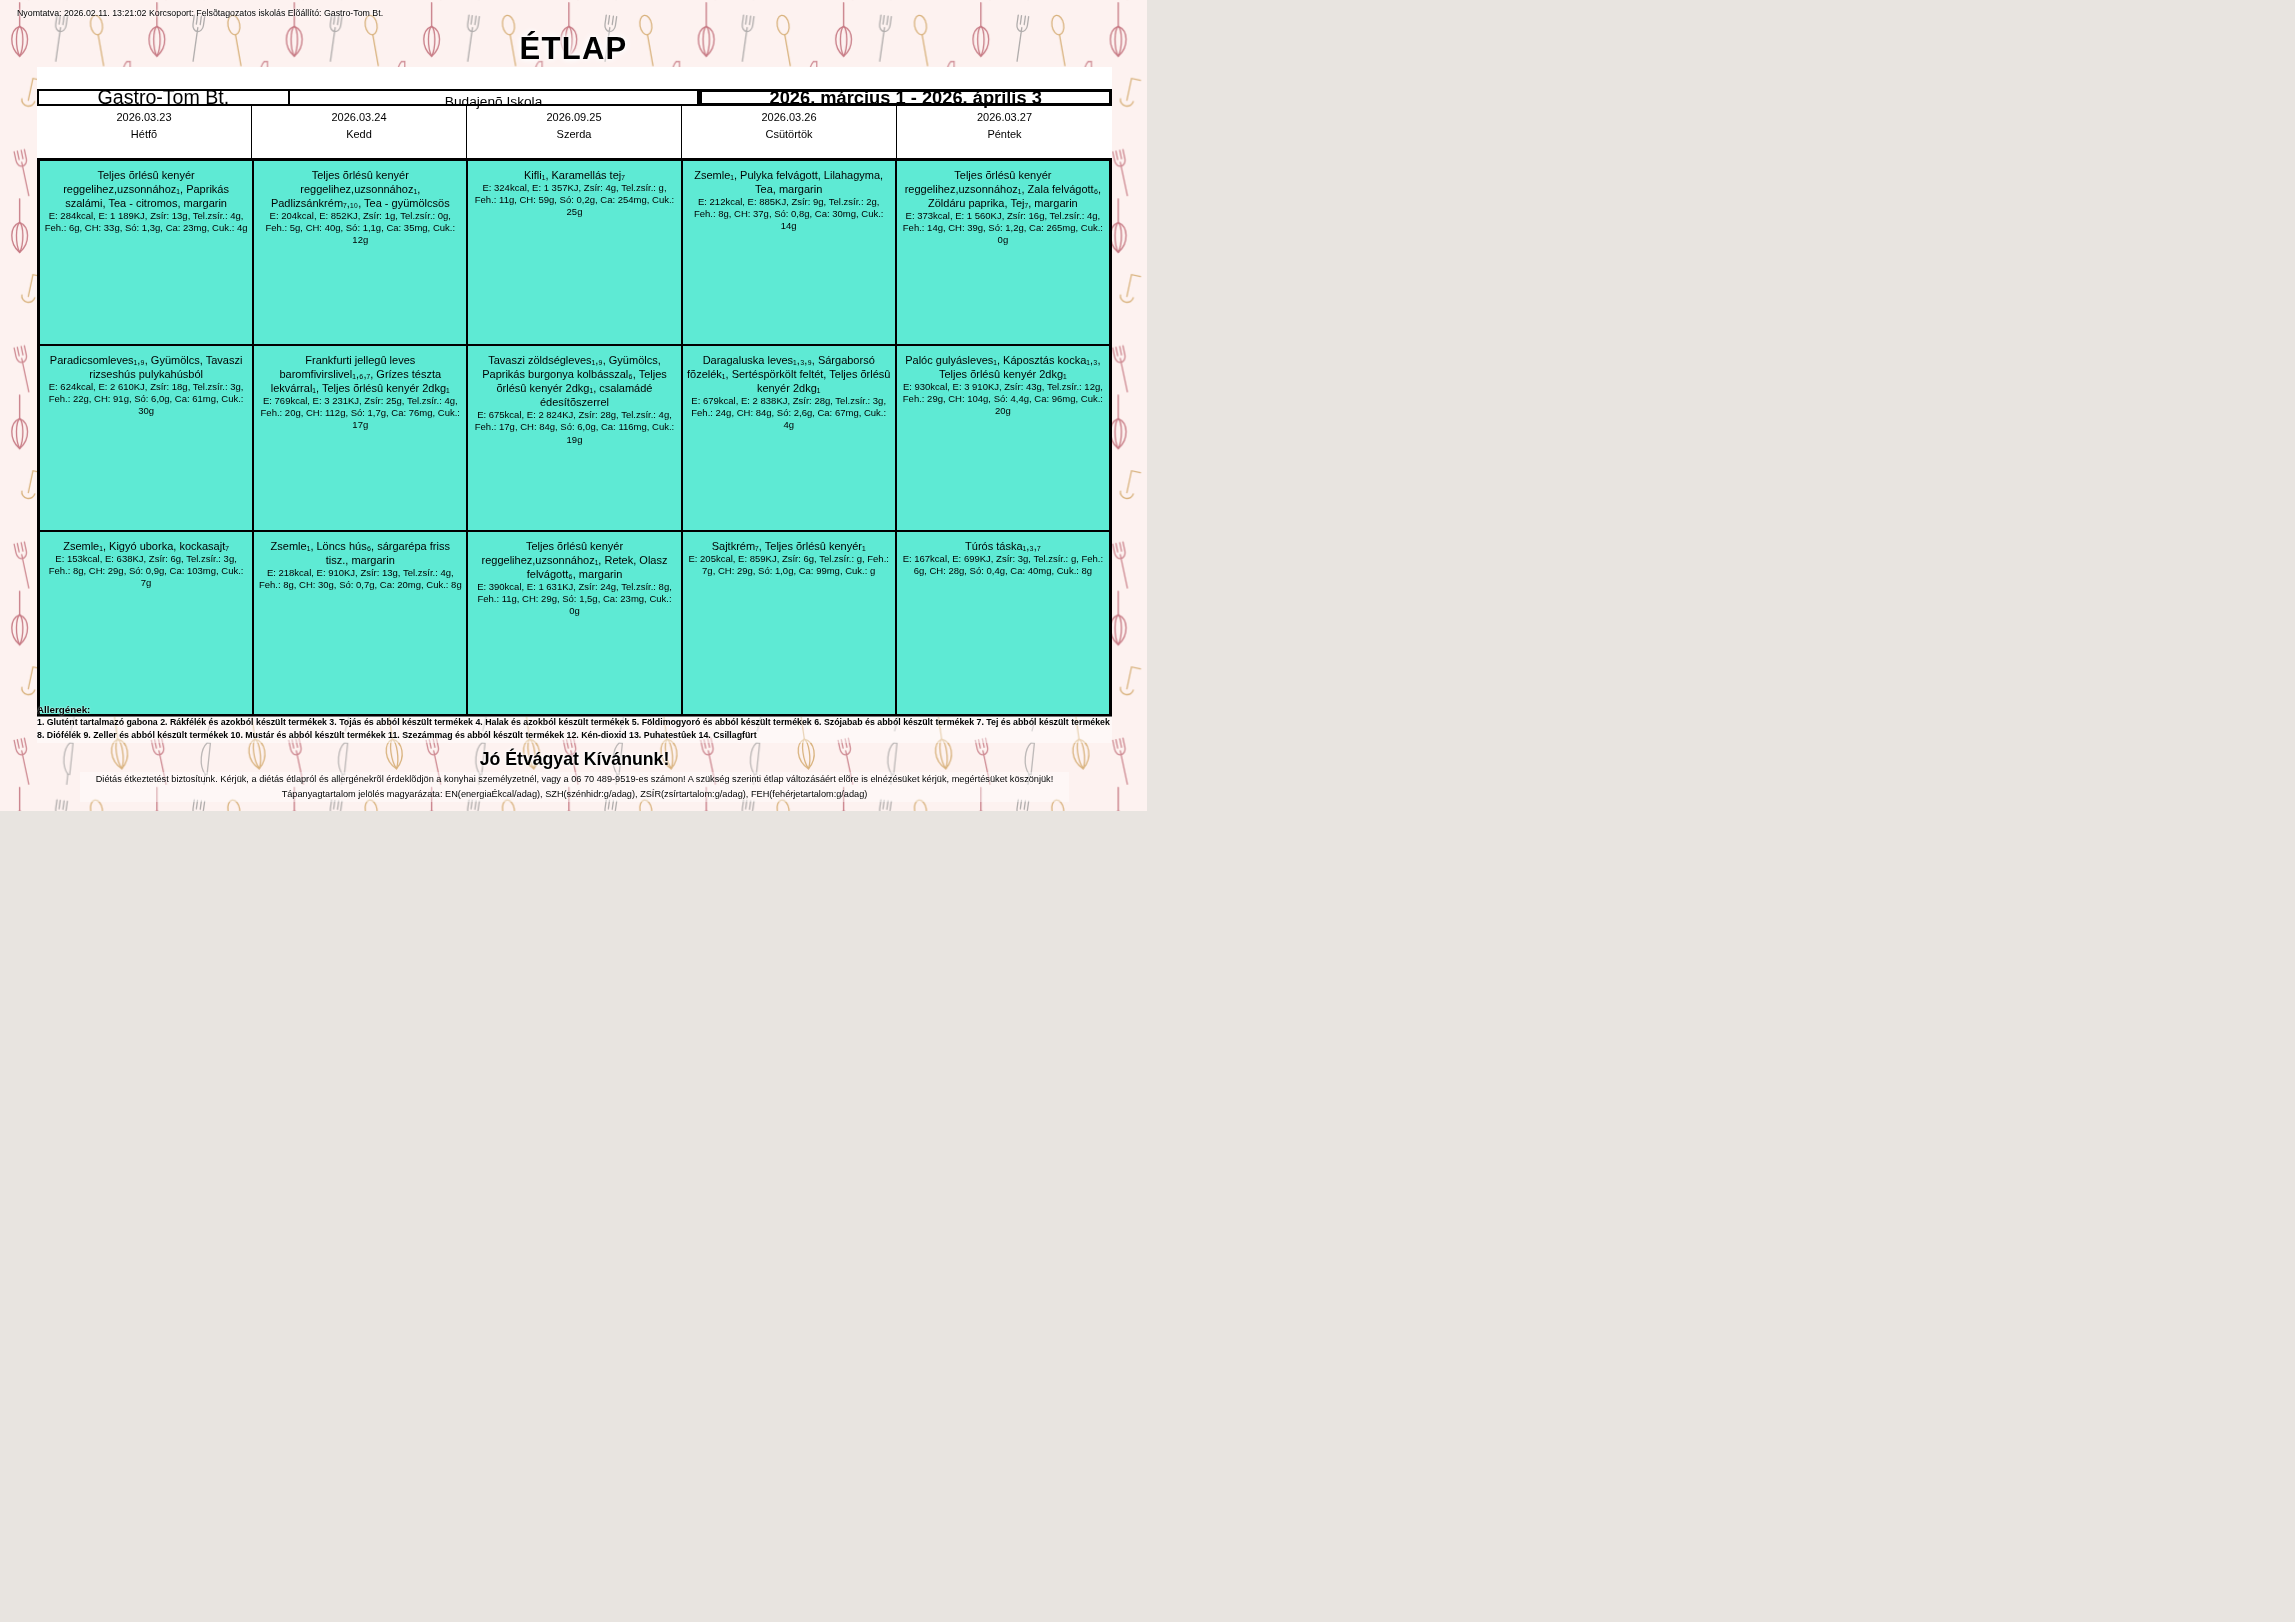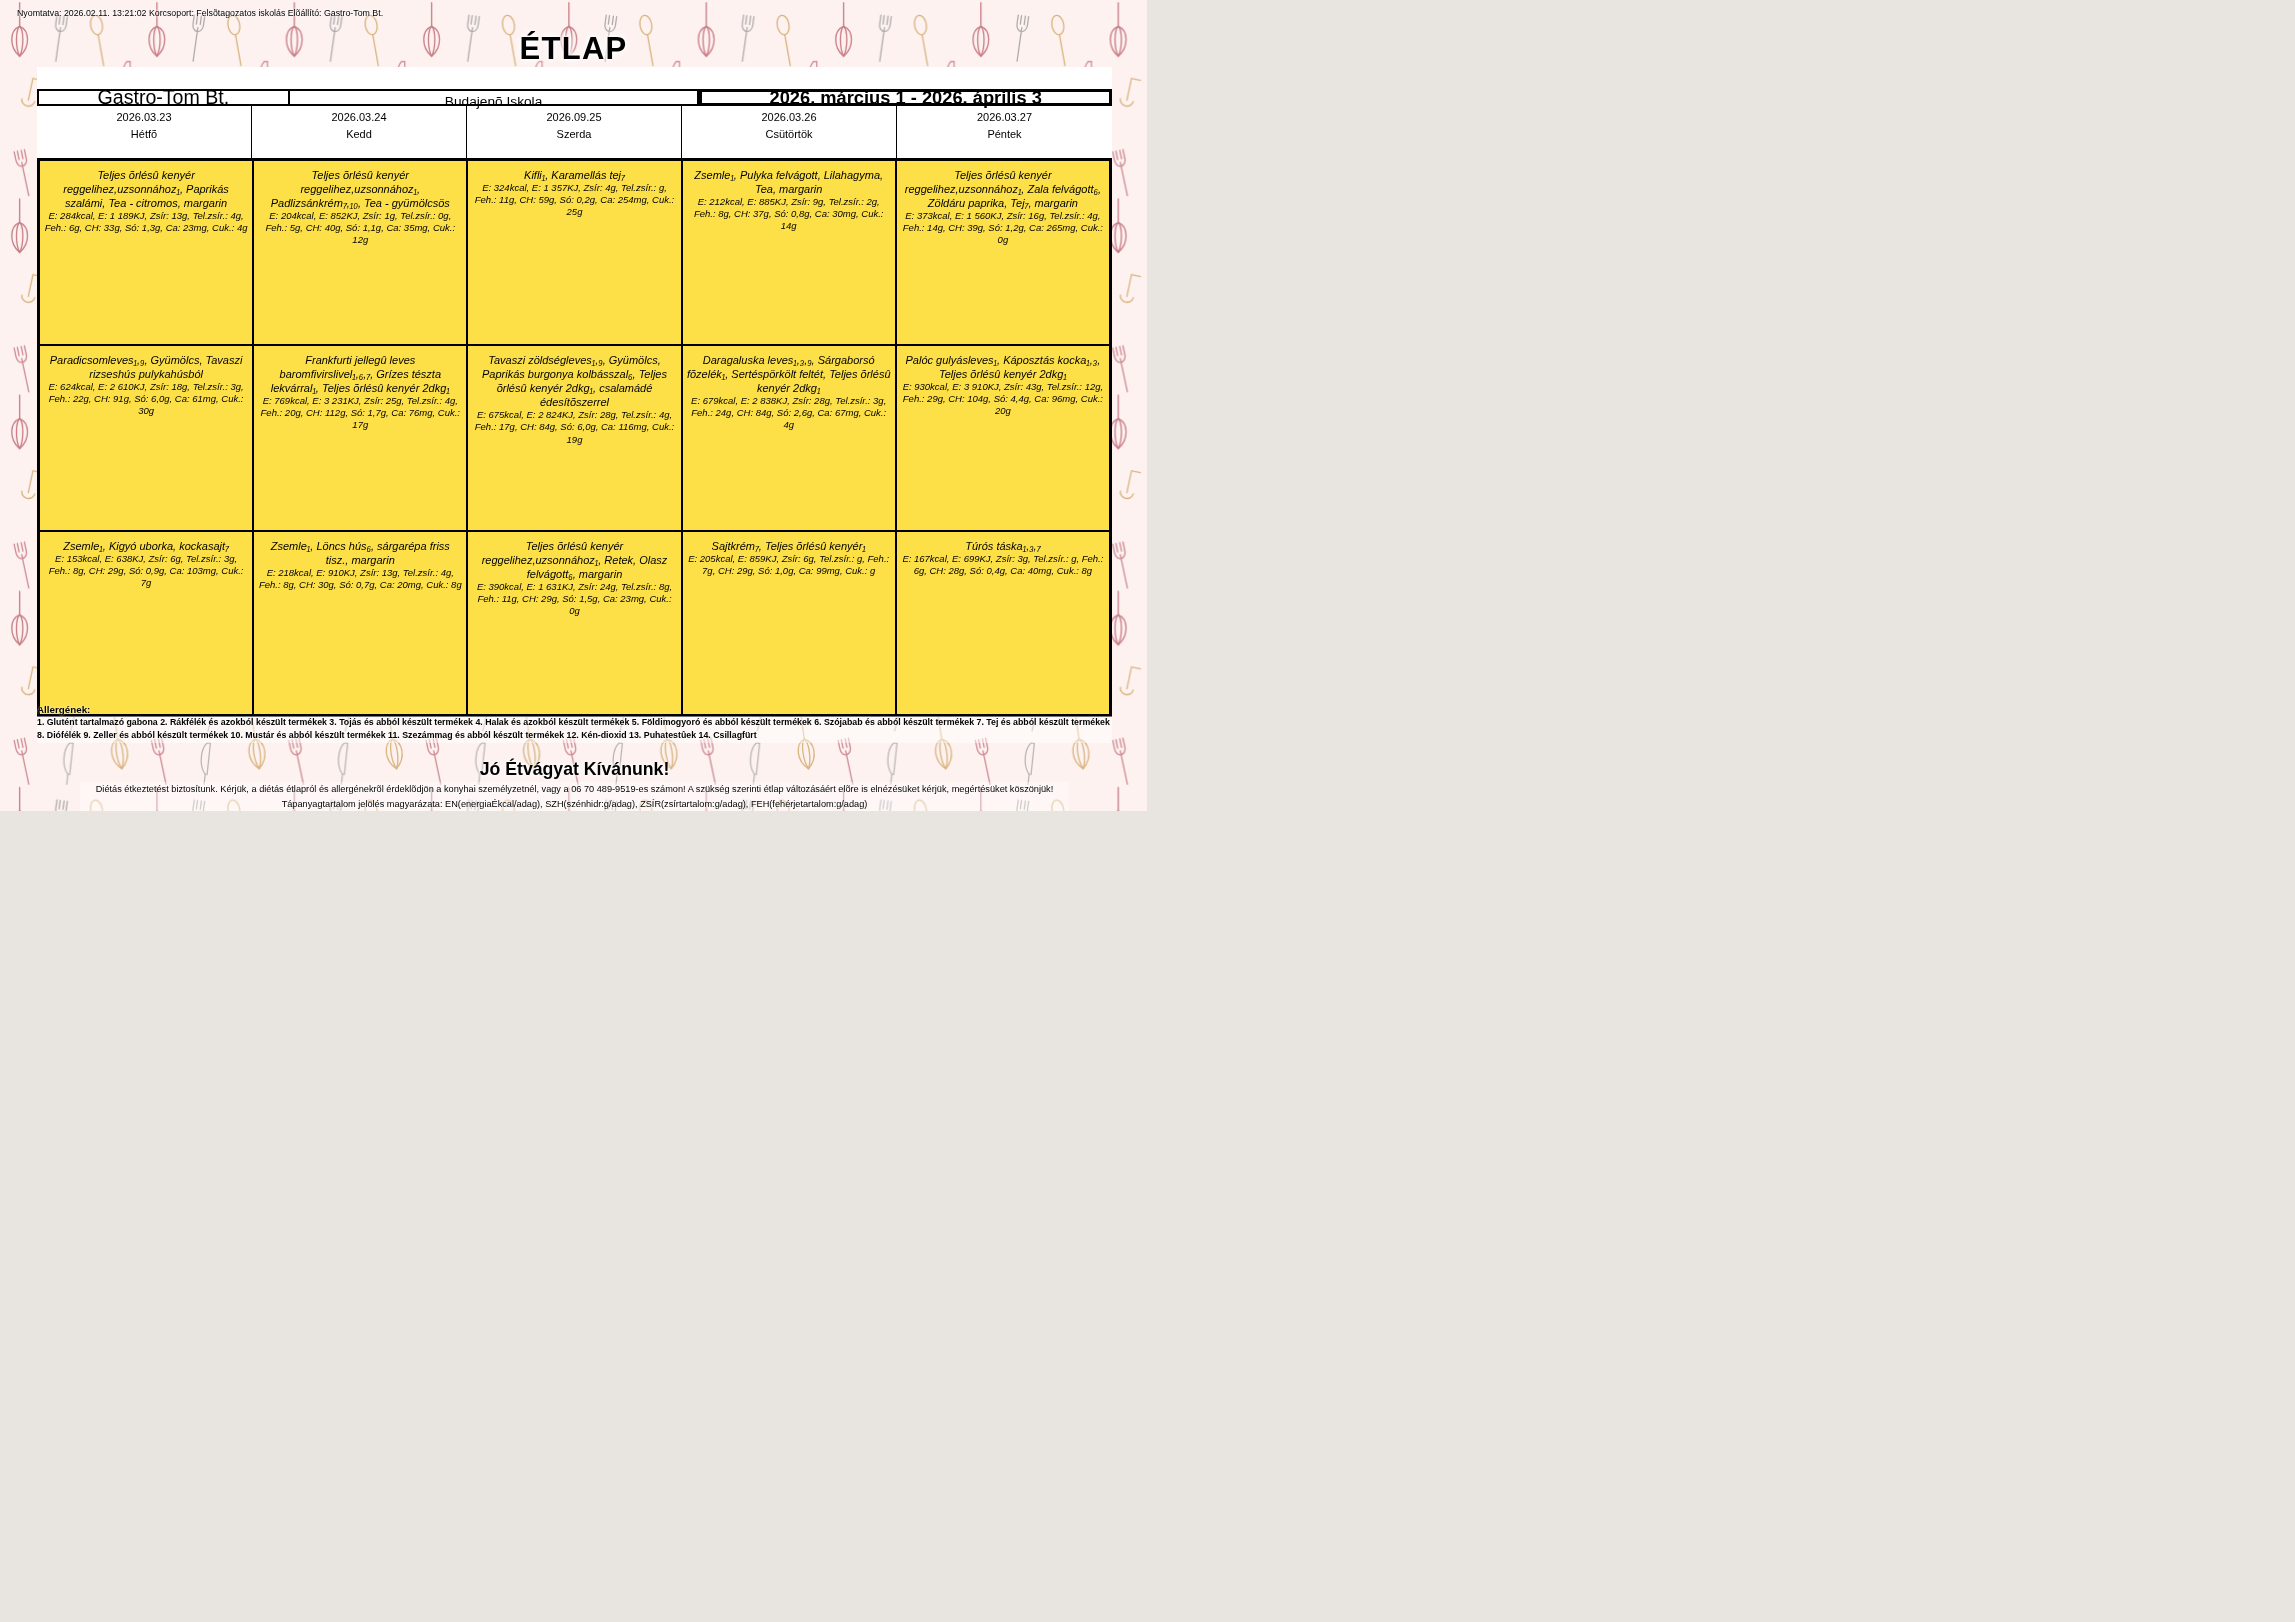--- a/index.html
+++ b/index.html
@@ -22,29 +22,29 @@
                 padding-top:3.3px;font-size:13.7px;}
   .hcell.range{width:413px;border:3.3px solid #000;display:flex;align-items:center;justify-content:center;
                font-size:18.3px;font-weight:700;}
   .dates-row{display:flex;height:52px;}
   .dcell{box-sizing:border-box;width:20%;border-right:0.7px solid #000;text-align:center;
          font-size:11px;padding-top:4.6px;}
   .dcell:last-child{border-right:none;}
   .dcell .day-name{margin-top:5.9px;}
   .grid{display:grid;grid-template-columns:repeat(5,1fr);grid-template-rows:185px 186px 184px;
         border:2.6px solid #000;}
-  .cell{box-sizing:border-box;border:1.3px solid #000;padding:6.5px 3.9px 0;overflow:hidden;background:#fde047;font-style:italic;}
+  .cell{box-sizing:border-box;border:1.3px solid #000;padding:6.5px 3.9px 0;overflow:hidden;background:#5eead4;}
   .menu{font-size:11px;line-height:1.28;text-align:center;}
   .nutri{font-size:9.5px;line-height:1.3;text-align:center;}
 
   .bottom{position:absolute;left:37px;top:704px;width:1075px;}
   .allergens-title{font-size:9.8px;font-weight:700;text-shadow:0 0 2px #fff;}
   .allergens-text{font-size:8.8px;font-weight:700;line-height:1.5;margin-top:1.3px;
                   background:rgba(255,255,255,0.45);text-shadow:0 0 2px #fff;}
-  .bon{width:100%;text-align:center;font-size:17.7px;font-weight:600;margin-top:16px;
+  .bon{width:100%;text-align:center;font-size:17.7px;font-weight:600;margin-top:6px;
        text-shadow:0 0 3.3px #fff,0 0 5.2px #fff;}
   .info{width:92%;margin:2.6px auto 0;text-align:center;font-size:9.2px;line-height:1.6;
         background:rgba(255,255,255,0.4);text-shadow:0 0 2px #fff;}
   .credit{font-size:7.9px;margin-top:24px;margin-left:-18.3px;padding-left:18.3px;
           text-shadow:0 0 2px #fff;}
 </style>
 </head>
 <body>
 
 <div class="sheet">

